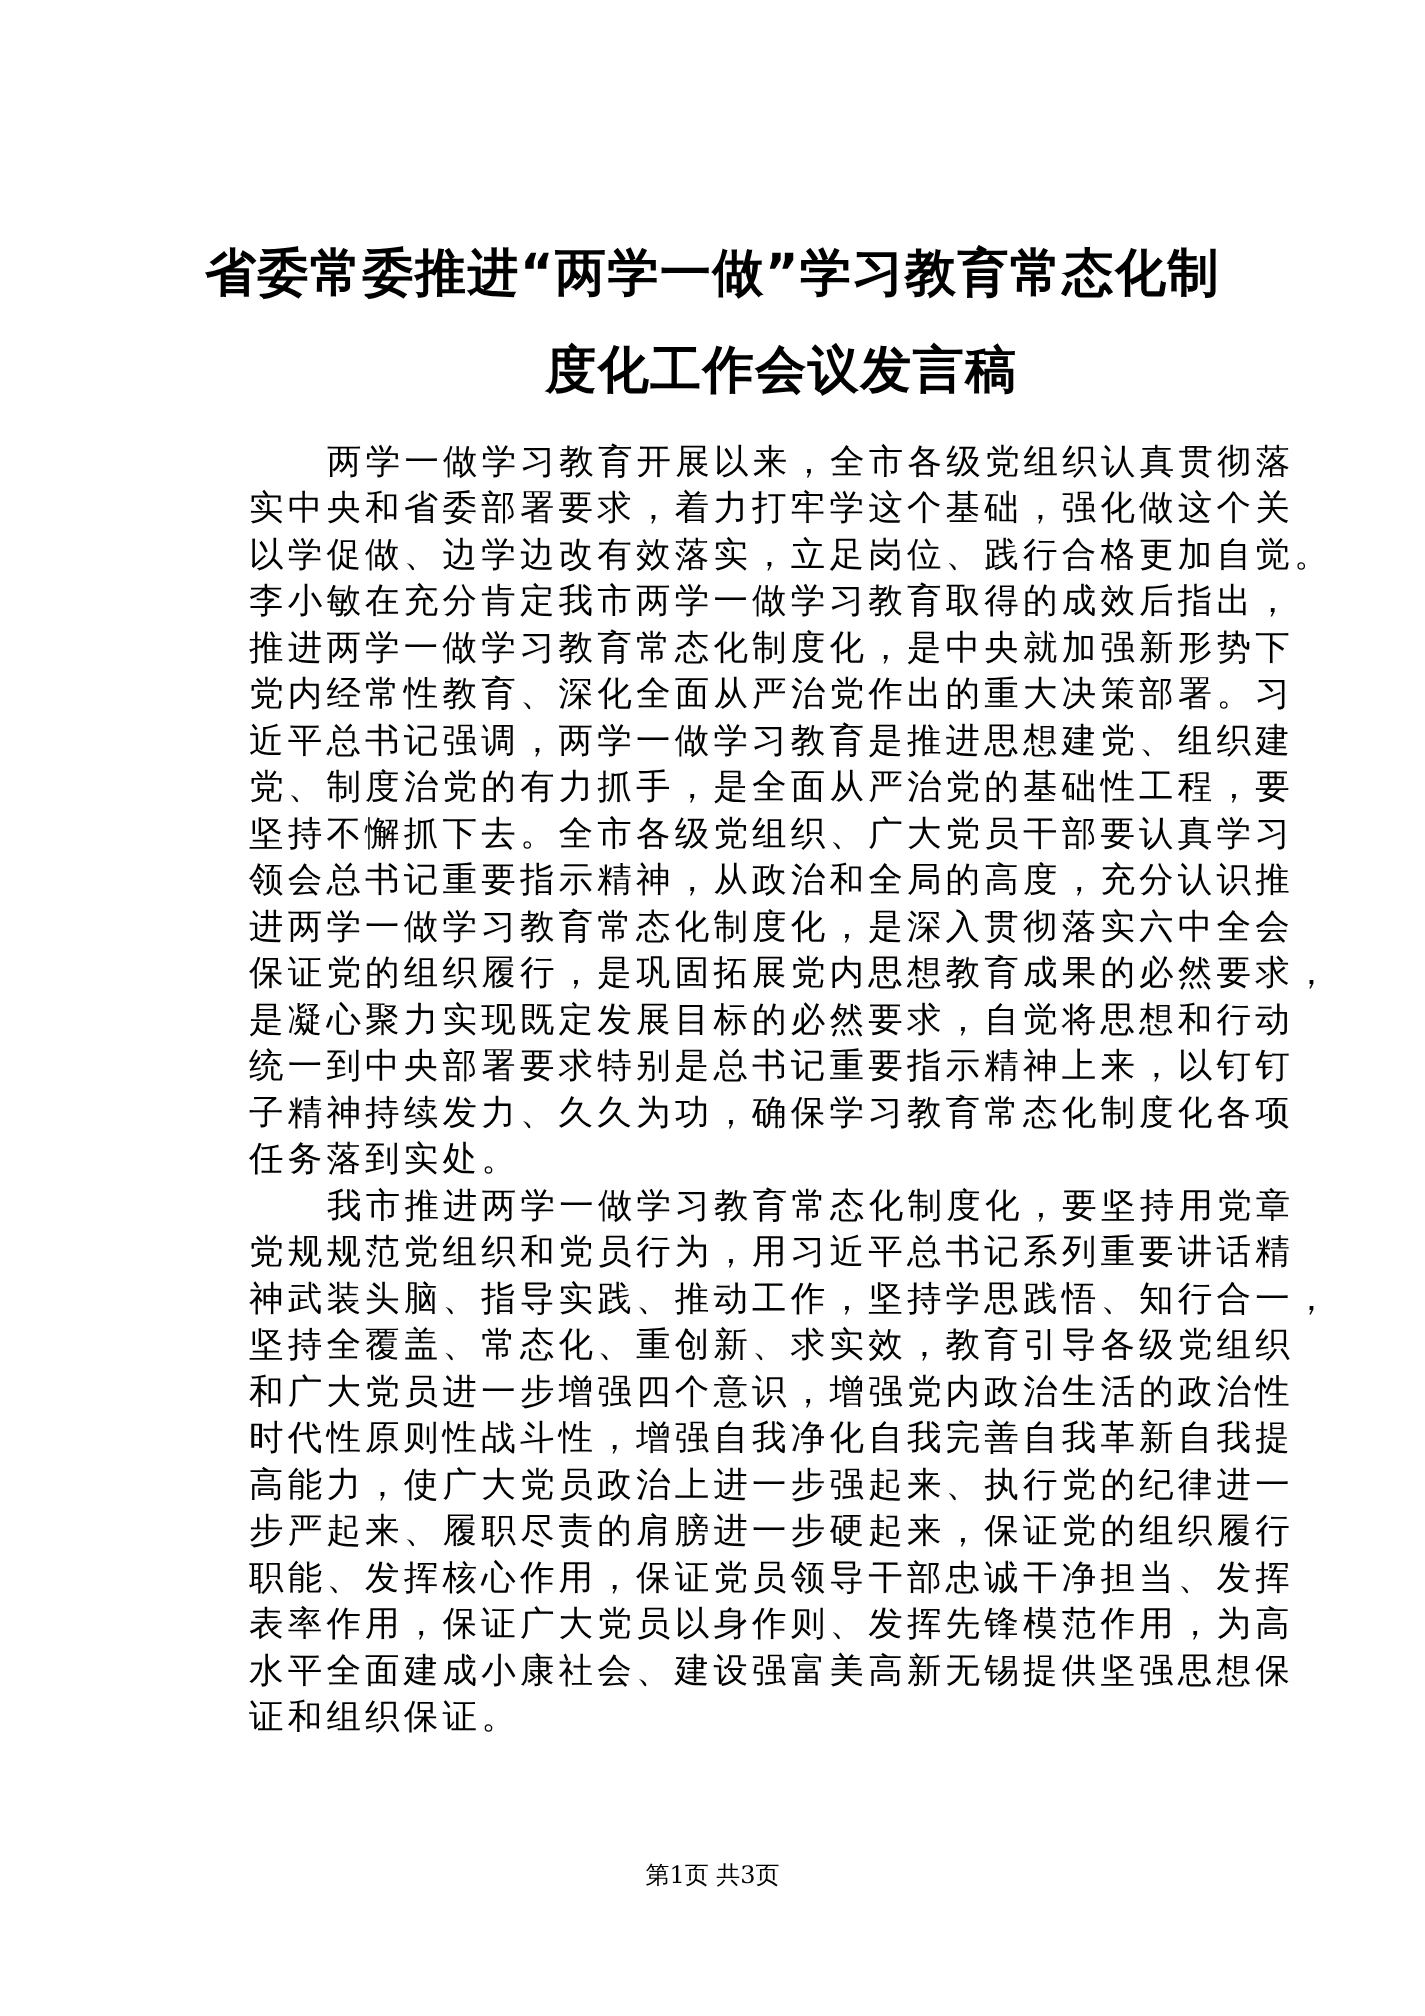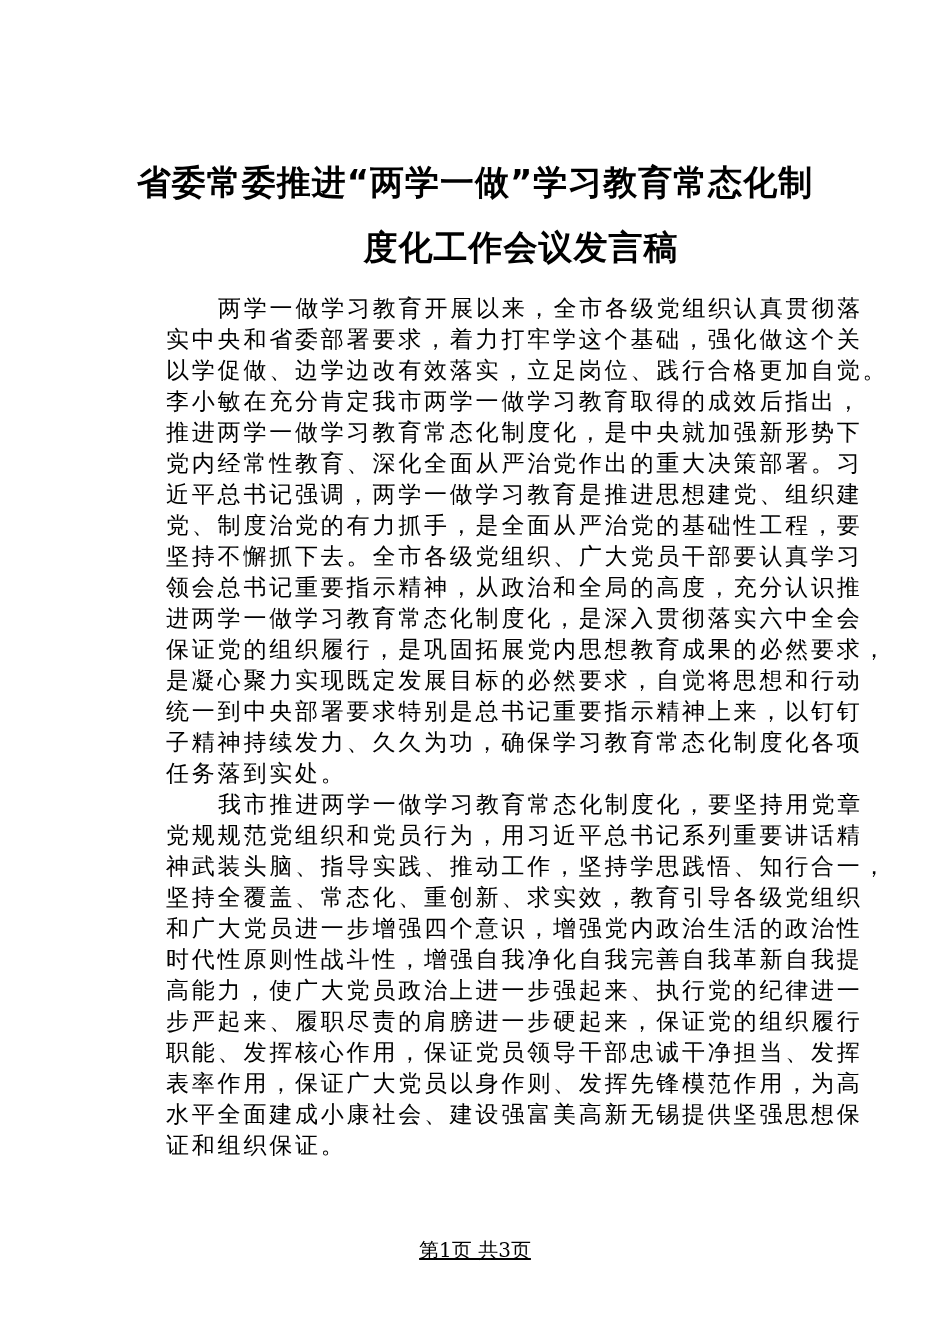--- a/index.html
+++ b/index.html
@@ -9,21 +9,21 @@
   .title { position: absolute; left: 0; width: 950px; text-align: center;
            font-family: "DejaVu Sans", "Liberation Sans", sans-serif; font-weight: bold;
            font-size: 34px; letter-spacing: 1px; line-height: 44px; }
   .title.l1 { top: 160px; }
   .title.l2 { top: 225px; padding-left: 46px; }
   .body { position: absolute; left: 130px; top: 293px; width: 705px; }
   .line { font-size: 23px; line-height: 31px; height: 31px; white-space: nowrap;
           letter-spacing: 2.8px; margin-left: 36px; }
   .line.indent { padding-left: 52px; }
   .footer { position: absolute; top: 1240px; left: 0; width: 950px; text-align: center;
-            font-size: 20px; line-height: 20px; text-decoration: underline; }
+            font-size: 16px; line-height: 20px; }
 </style>
 </head>
 <body>
 
 <div class="page">
   <div class="title l1">省委常委推进“两学一做”学习教育常态化制</div>
   <div class="title l2">度化工作会议发言稿</div>
 
   <div class="body">
     <div>

